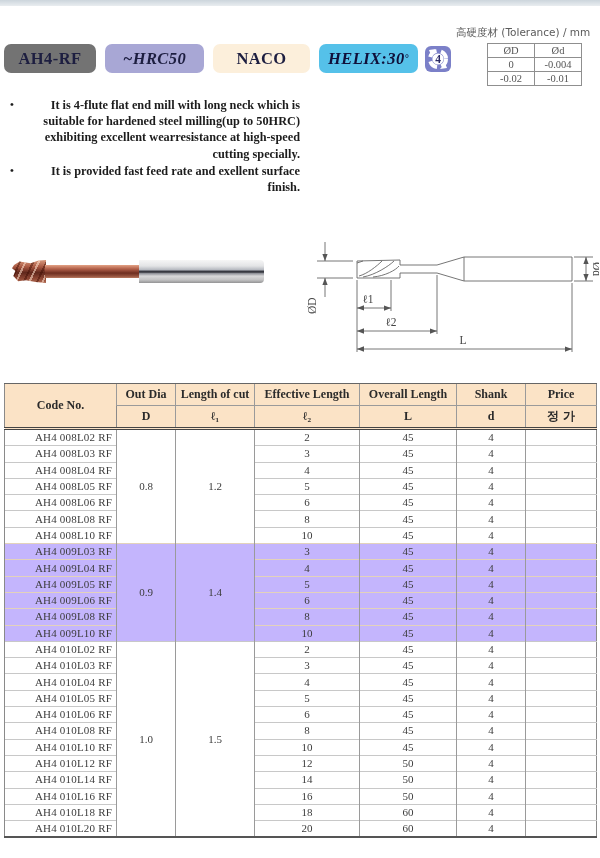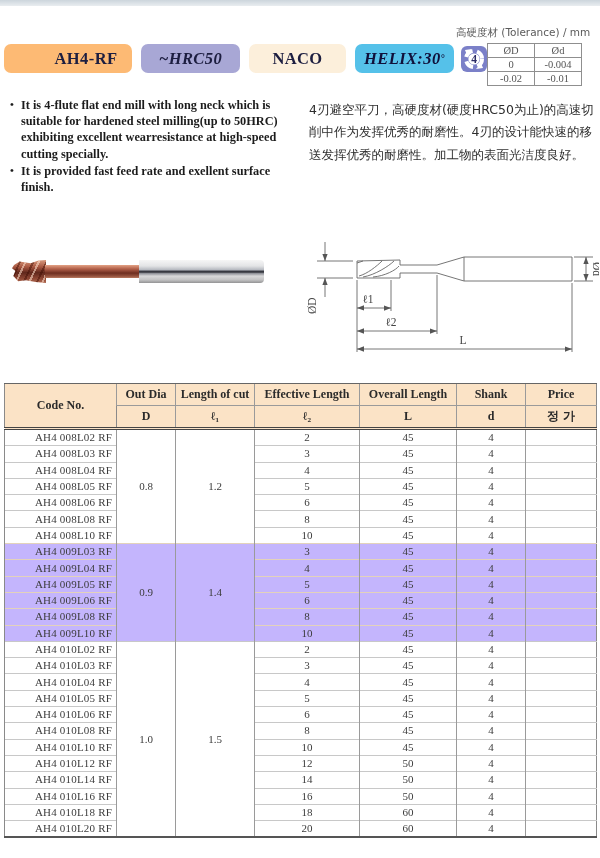--- a/index.html
+++ b/index.html
@@ -5,34 +5,34 @@
   html,body{margin:0;padding:0;background:#fff;}
   .sheet{position:relative;width:600px;height:858px;background:#ffffff;overflow:hidden;
          font-family:"Liberation Serif",serif;color:#222;}
   
   .top-strip{position:absolute;left:0;top:0;width:600px;height:6px;
              background:linear-gradient(#ccd5dc,#e9edf0);}
   
   .badges{position:absolute;left:4px;top:44px;display:flex;align-items:center;gap:9px;}
   .badge{height:29px;border-radius:7px;display:flex;align-items:center;justify-content:center;
          font-weight:bold;font-size:16.5px;color:#1d1e40;letter-spacing:.4px;}
-  .badge.b0{width:92px;background:#fdba74;padding-left:36px;}
+  .badge.b0{width:92px;background:#737373;}
   .badge.b1{width:99px;background:#a8a7d5;font-style:italic;}
   .badge.b2{width:97px;background:#fcefdb;}
   .badge.b3{width:99px;background:#55c1e9;color:#10103a;font-style:italic;}
   .badge .deg{font-size:10px;vertical-align:super;line-height:1;}
   .flute-icon{width:26px;height:26px;margin-left:-2px;}
   
   .tol{position:absolute;left:456px;top:26px;width:142px;}
   .tol-title{font-family:"DejaVu Sans",sans-serif;font-size:10.5px;color:#5a5a5a;white-space:nowrap;}
   .tol table{border-collapse:collapse;margin:3px 0 0 31px;}
   .tol td,.tol th{border:1px solid #8f8f8f;width:46px;height:13px;text-align:center;
                   font-size:10.5px;font-weight:normal;color:#555;padding:0;}
   
-  .features{position:absolute;left:8px;top:97px;width:292px;margin:0;padding:0;list-style:none;}
+  .features{position:absolute;left:8px;top:97px;width:292px;margin:0;padding:0;list-style:none;text-align:right;}
   .features li{position:relative;padding-left:13px;font-size:12.3px;font-weight:600;
                color:#1c1c1c;line-height:1.32;margin-bottom:1px;}
   .features li:before{content:"•";position:absolute;left:2px;top:0;font-size:11px;}
   
   .desc-cn{position:absolute;left:309px;top:99px;width:288px;
            font-family:"DejaVu Sans",sans-serif;font-size:12.5px;color:#2e2e2e;line-height:1.78;}
   
   .photo{position:absolute;left:12px;top:251px;width:252px;height:42px;}
   .tool-flute{position:absolute;left:0;top:9px;width:34px;height:23px;
       background:linear-gradient(to bottom,#d99a7e 0%,#a85741 30%,#5f271b 55%,#8d4633 80%,#b06a52 100%);
@@ -111,21 +111,20 @@
       </tr>
     </tbody>
       </table>
   </div>
 
   <ul class="features">
     <li>It is 4-flute flat end mill with long neck which is suitable for hardened steel milling(up to 50HRC) exhibiting excellent wearresistance at high-speed cutting specially.</li>
     <li>It is provided fast feed rate and exellent surface finish.</li>
   </ul>
 
-  <div class="desc-cn">4刃避空平刀，高硬度材(硬度HRC50为止)的高速切削中作为发挥优秀的耐磨性。4刃的设计能快速的移送发挥优秀的耐磨性。加工物的表面光洁度良好。</div>
 
   <div class="photo">
     <div class="tool-flute"></div>
     <div class="tool-neck"></div>
     <div class="tool-shank"></div>
   </div>
 
   <svg class="drawing" width="296" height="150" viewBox="0 0 296 150">
     <defs>
       <marker id="ar" markerWidth="9" markerHeight="8" refX="8" refY="3" orient="auto-start-reverse">

